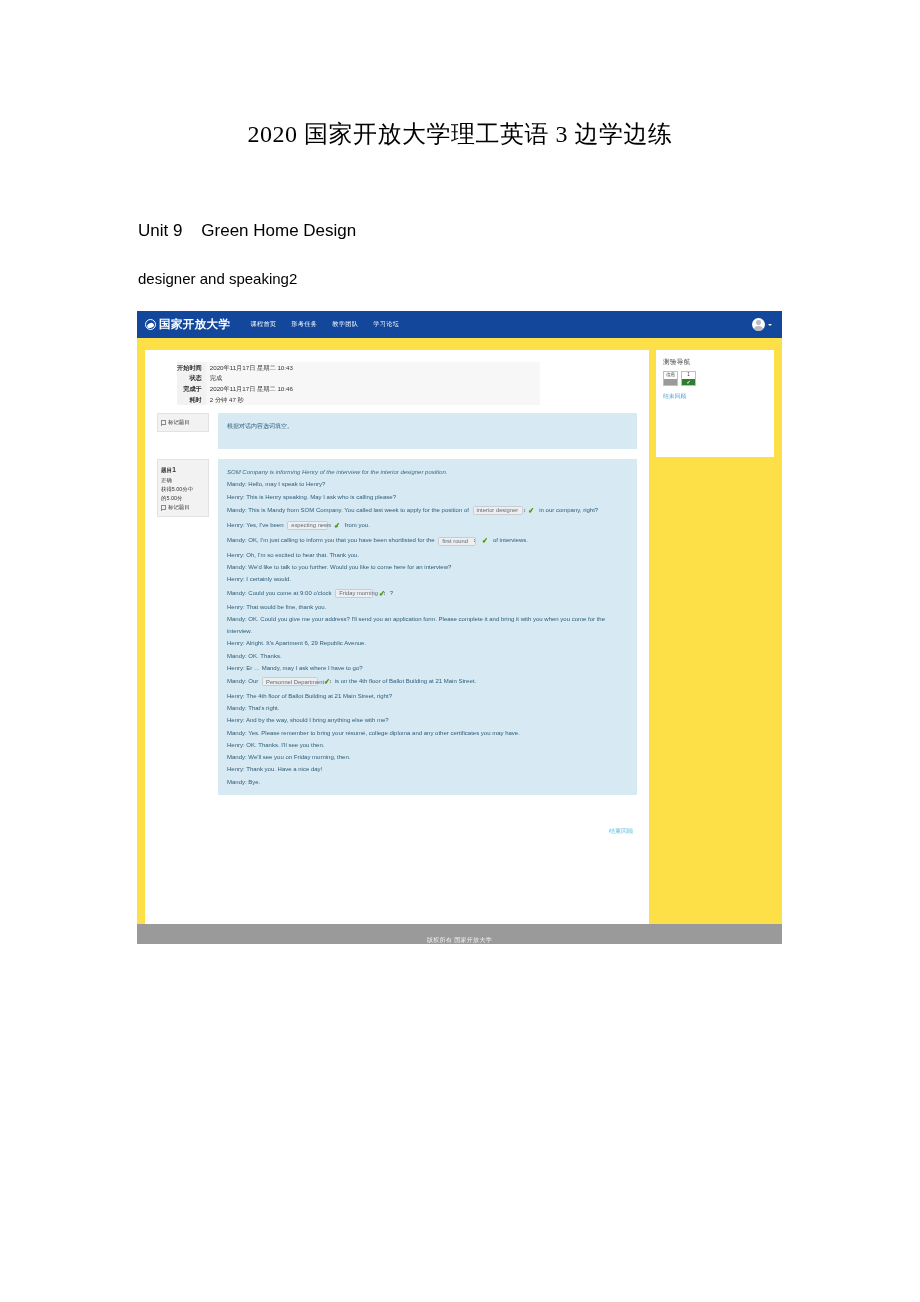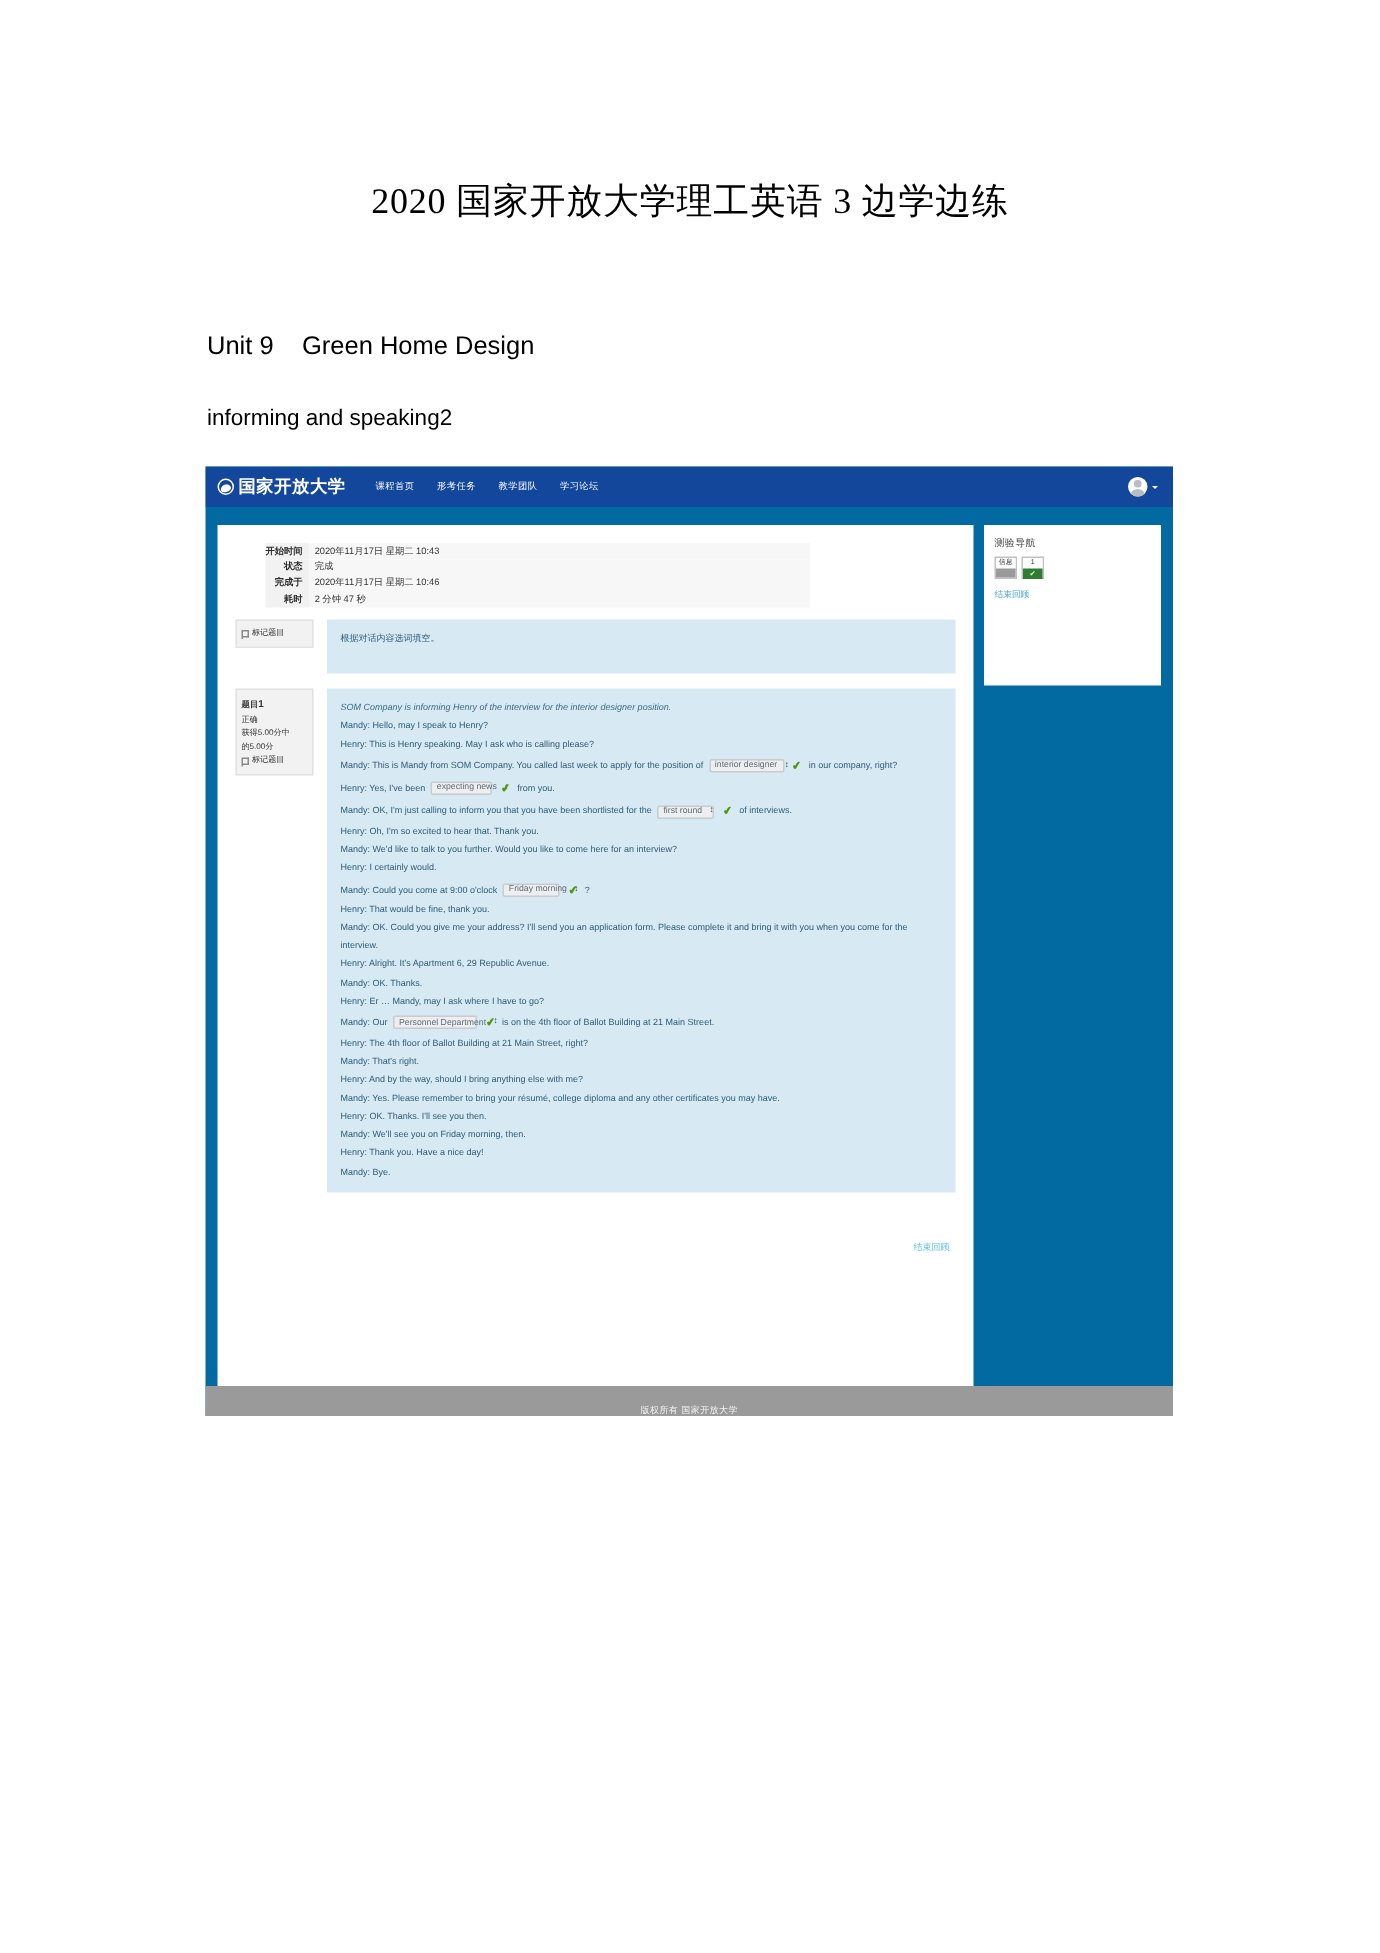--- a/index.html
+++ b/index.html
@@ -55,21 +55,21 @@
     color: #000;
   }
 
   
   .shot {
     position: absolute;
     top: 311px;
     left: 137px;
     width: 645px;
     height: 633px;
-    background: #0369a1;
+    background: #fde047;
     overflow: hidden;
     font-size: 6px;
     color: #333;
   }
 
   
   .nav {
     height: 27px;
     background: #12479b;
     display: flex;
@@ -400,21 +400,21 @@
     letter-spacing: 0.3px;
   }
 </style>
 </head>
 <body>
 
 <div class="doc-page">
 
   <div class="doc-title">2020 国家开放大学理工英语 3 边学边练</div>
   <div class="doc-heading-1">Unit 9    Green Home Design</div>
-  <div class="doc-heading-2">informing and speaking2</div>
+  <div class="doc-heading-2">designer and speaking2</div>
 
   <div class="shot">
 
     <div class="nav">
       <div class="nav-logo">
         <span class="logo-mark"></span>
         <span class="logo-text">国家开放大学</span>
       </div>
       <div class="nav-menu">
         <span class="nav-item">课程首页</span>

